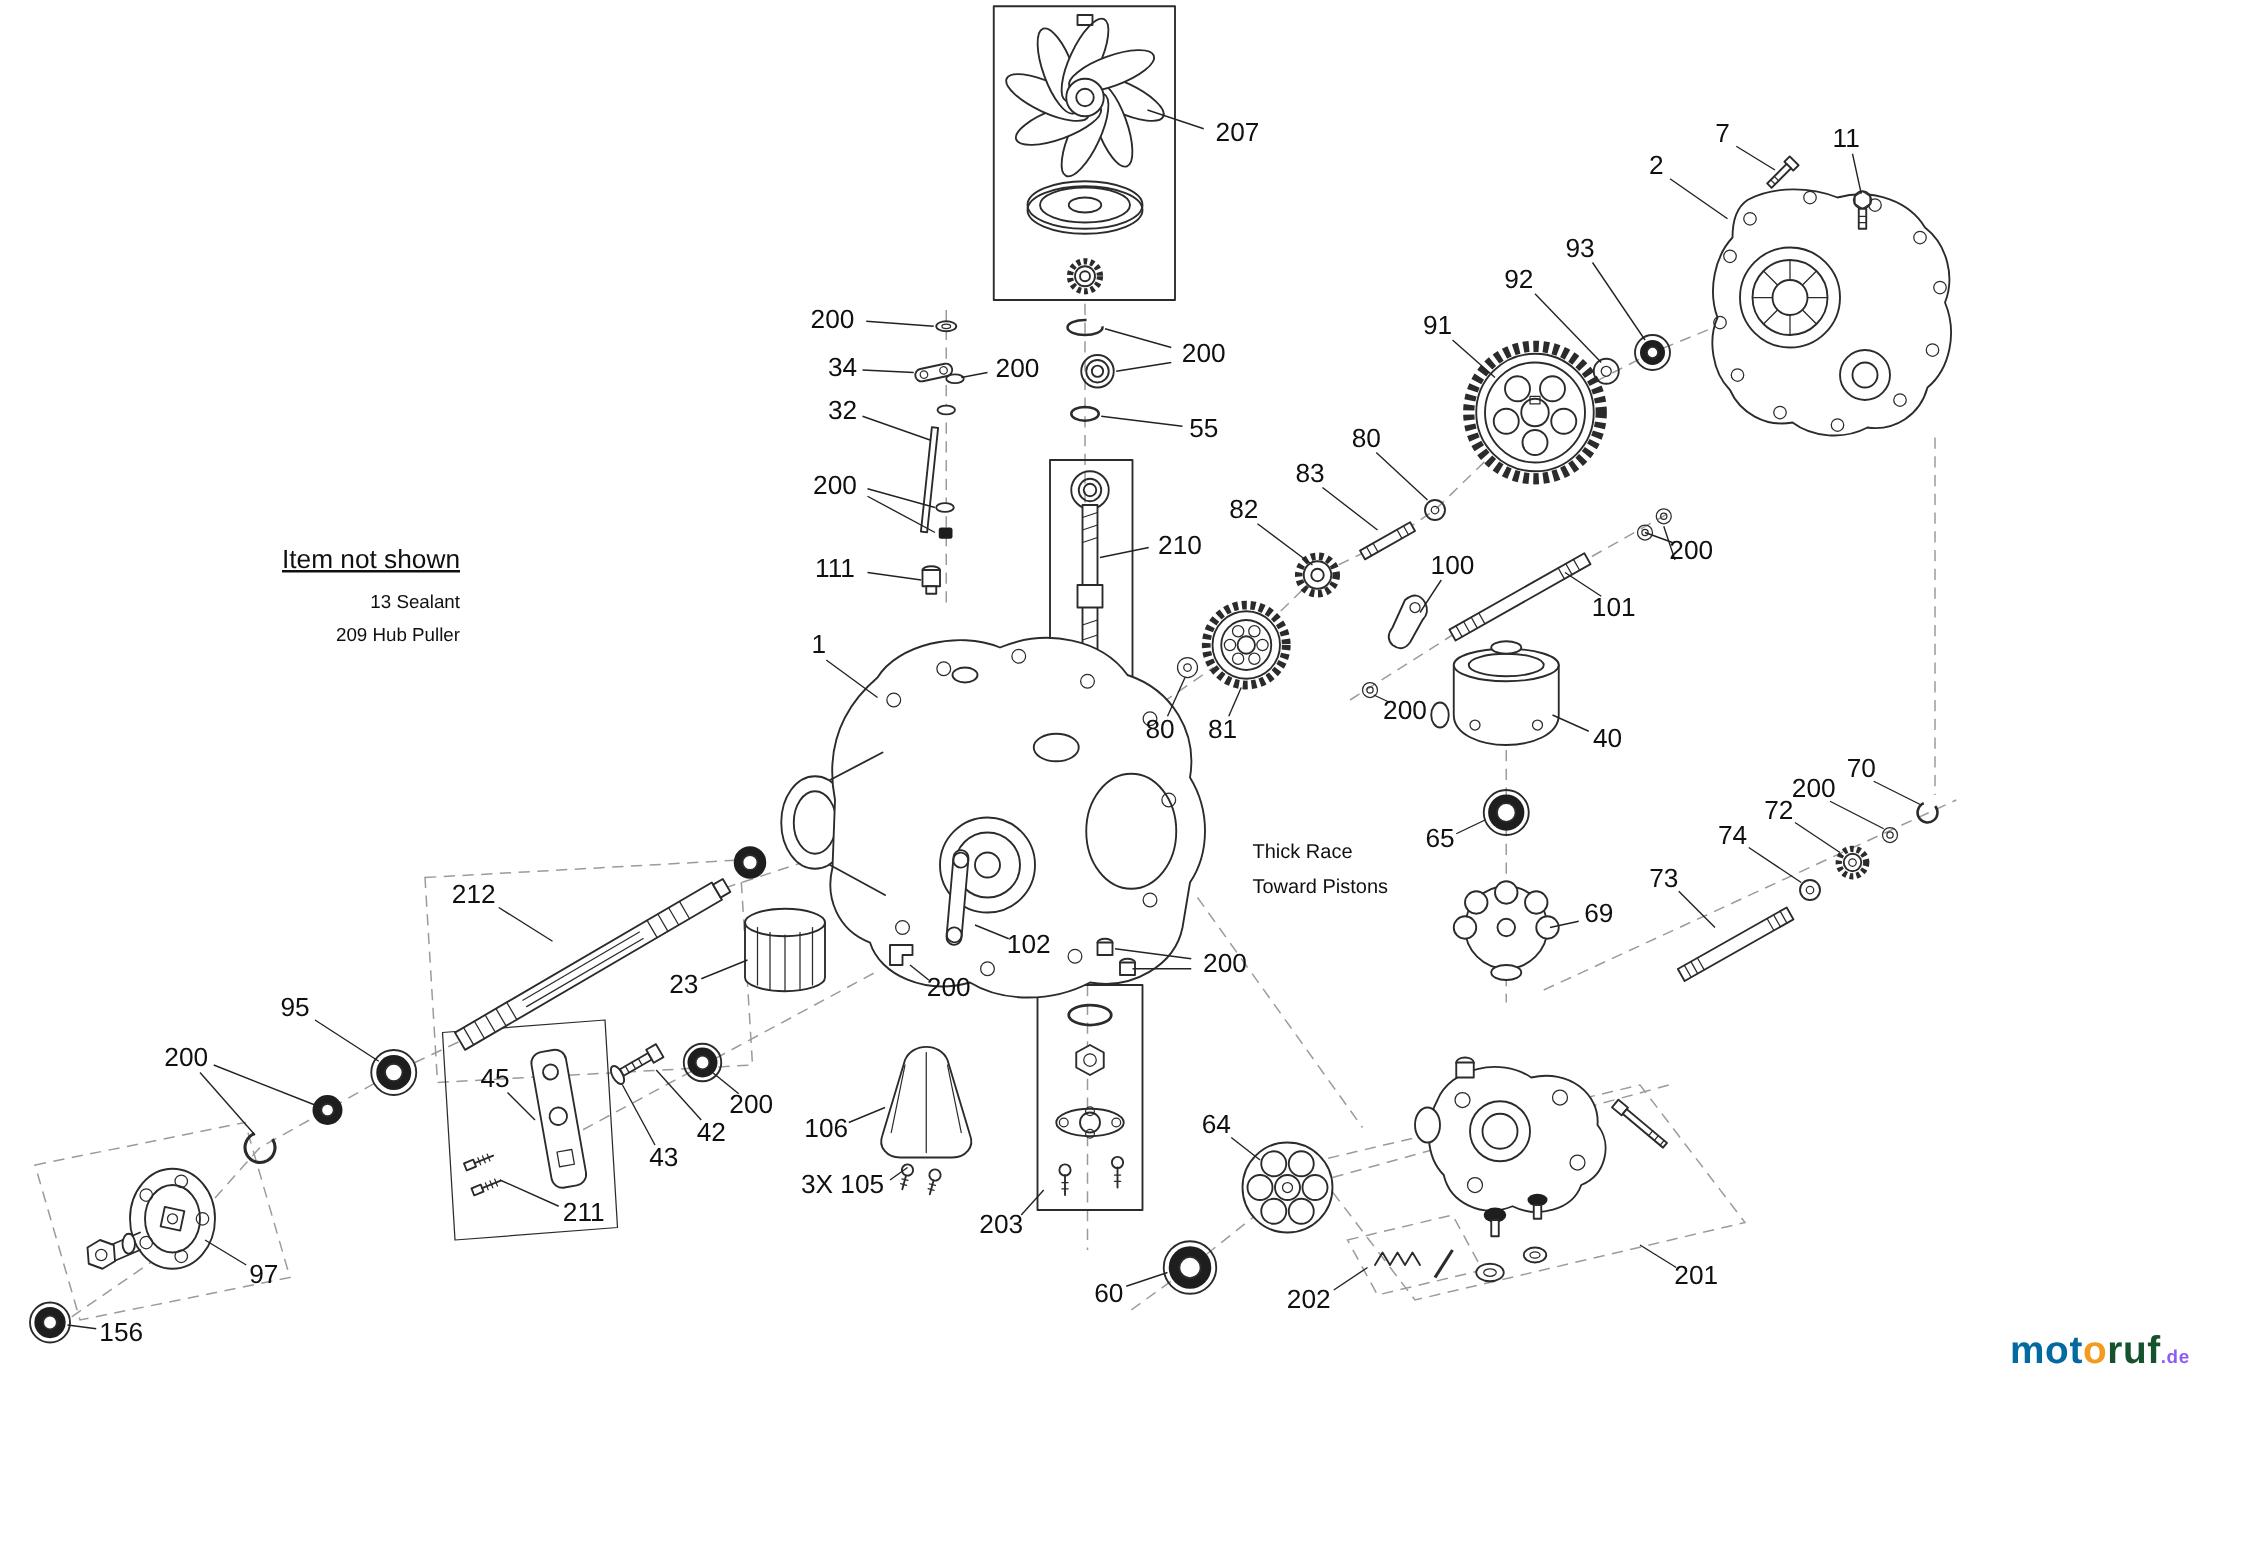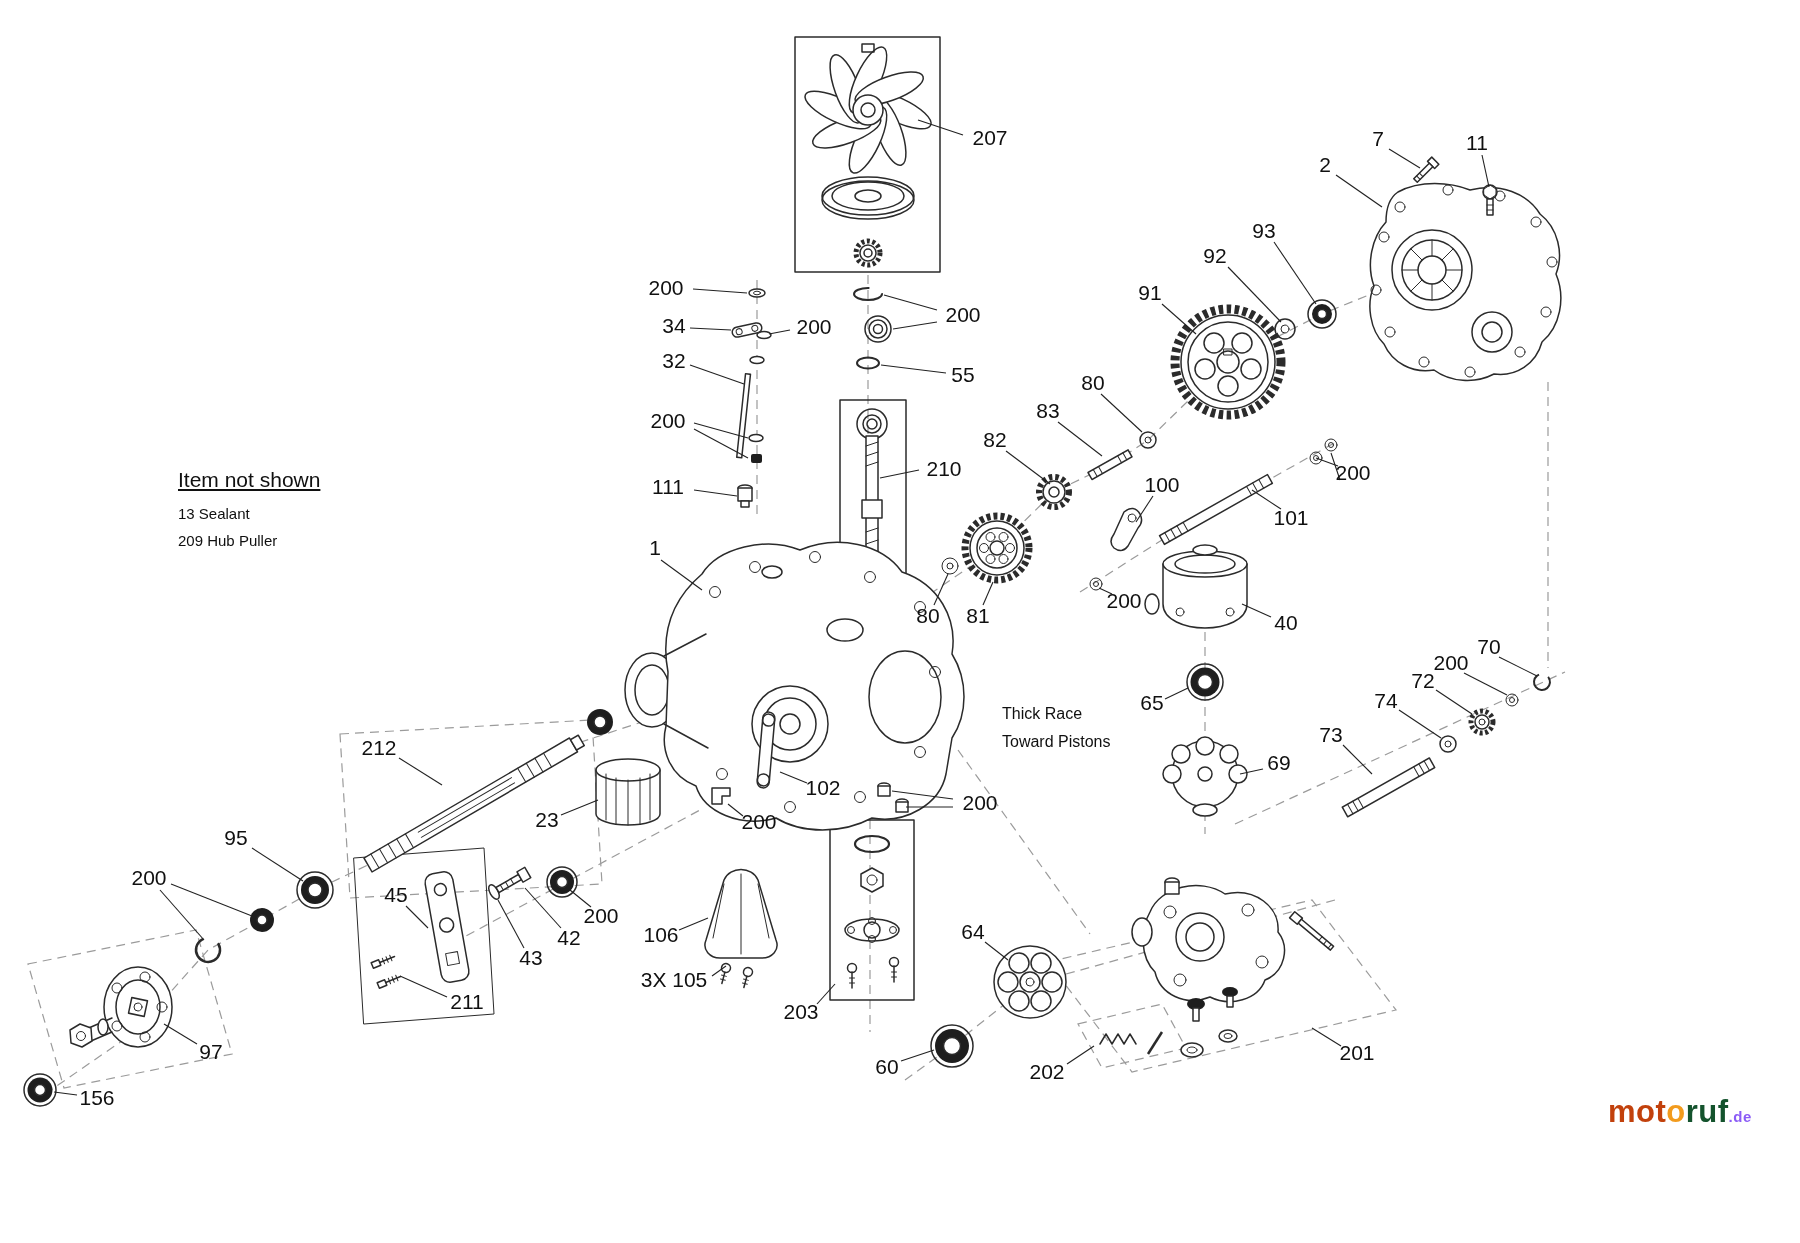--- a/index.html
+++ b/index.html
@@ -1,26 +1,26 @@
 <!DOCTYPE html>
 <html><head>
 <meta charset="utf-8">
 <style>
   html,body{margin:0;padding:0;background:#fff;}
   #canvas{position:relative;width:1800px;height:1114px;background:#fff;overflow:hidden;
-          font-family:"Liberation Sans",sans-serif;margin-top:32px;}
+          font-family:"Liberation Sans",sans-serif;}
   svg{position:absolute;left:0;top:0;}
   .ln{fill:none;stroke:#2b2b2b;stroke-width:1.5;stroke-linecap:round;stroke-linejoin:round;}
   .fw{fill:#ffffff;stroke:#2b2b2b;stroke-width:1.5;stroke-linejoin:round;}
   .dk{fill:#1e1e1e;stroke:none;}
   .thin{stroke-width:1;}
   .dashes line,.dashes polyline,.dashes polygon{fill:none;stroke:#9b9b9b;stroke-width:1.2;stroke-dasharray:9 6;}
   #callout-layer text{font:21px "Liberation Sans",sans-serif;fill:#101010;text-anchor:middle;dominant-baseline:middle;}
   #callout-layer line{stroke:#222;stroke-width:1.1;}
-  #note-box{position:absolute;left:178px;top:436px;width:190px;text-align:left;color:#101010;}
+  #note-box{position:absolute;left:178px;top:436px;width:190px;text-align:right;color:#101010;}
   #note-box .nb-title{font-size:21px;text-decoration:underline;display:block;margin-bottom:8px;}
   #note-box .nb-line{font-size:15px;display:block;line-height:27px;}
   #annotation{position:absolute;left:1002px;top:668px;color:#101010;font-size:16px;line-height:28px;}
   #logo{position:absolute;left:1608px;top:1062px;font-weight:bold;font-size:31px;letter-spacing:0.5px;}
   #logo .small{font-size:15px;font-weight:bold;vertical-align:baseline;}
 </style>
 </head>
 <body>
 
 <div id="canvas">
@@ -611,15 +611,15 @@
   <span class="nb-title">Item not shown</span>
   <span class="nb-line">13  Sealant</span>
   <span class="nb-line">209  Hub Puller</span>
 </div>
 
 <div id="annotation">
   <div>Thick Race</div>
   <div>Toward Pistons</div>
 </div>
 
-<div id="logo"><span style="color: #c2410c;">mot</span><span style="color: rgb(242, 155, 29);">o</span><span style="color: #14532d;">ruf</span><span class="small" style="color: #8b5cf6;">.de</span></div>
+<div id="logo"><span style="color: #0369a1;">mot</span><span style="color: rgb(242, 155, 29);">o</span><span style="color: #14532d;">ruf</span><span class="small" style="color: #8b5cf6;">.de</span></div>
 
 </div>
 
 </body></html>

